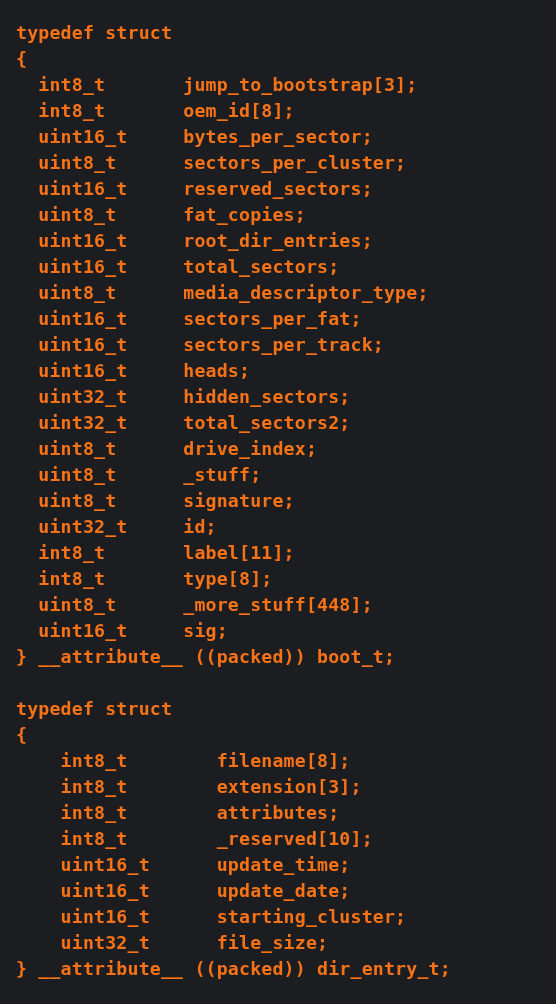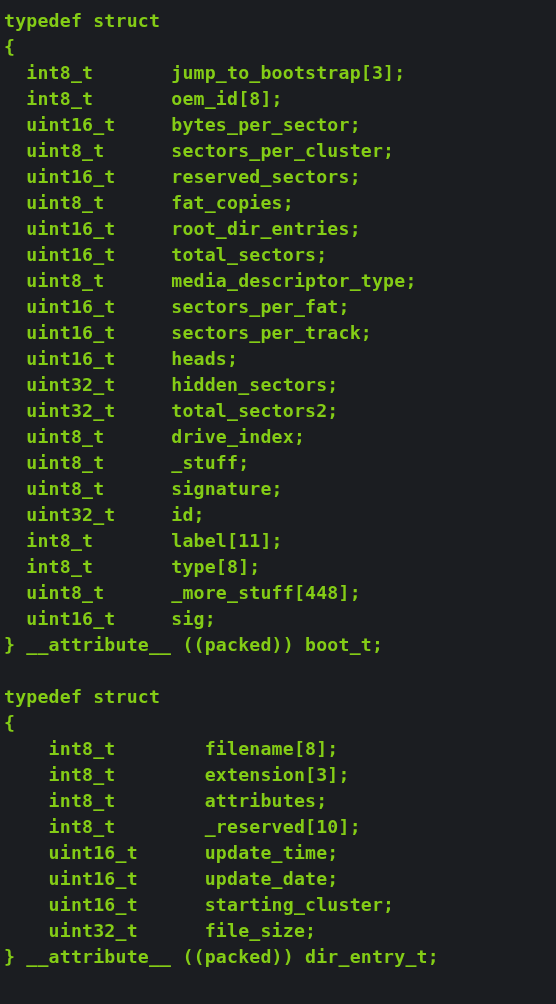--- a/index.html
+++ b/index.html
@@ -4,26 +4,26 @@
 <style>
   html, body {
     margin: 0;
     padding: 0;
     background: #1b1d21;
     width: 556px;
     height: 1004px;
     overflow: hidden;
   }
   pre {
-    margin: 0;
+    margin: 12px;
     padding: 8px 4px;
     font-family: "Menlo", "Consolas", "DejaVu Sans Mono", monospace;
     font-size: 18.2px;
     line-height: 26px;
-    color: #84cc16;
+    color: #f97316;
     font-weight: 600;
     white-space: pre;
     letter-spacing: 0.2px;
   }
 </style>
 </head>
 <body>
 
 <pre><code id="code-out">typedef struct
 {

